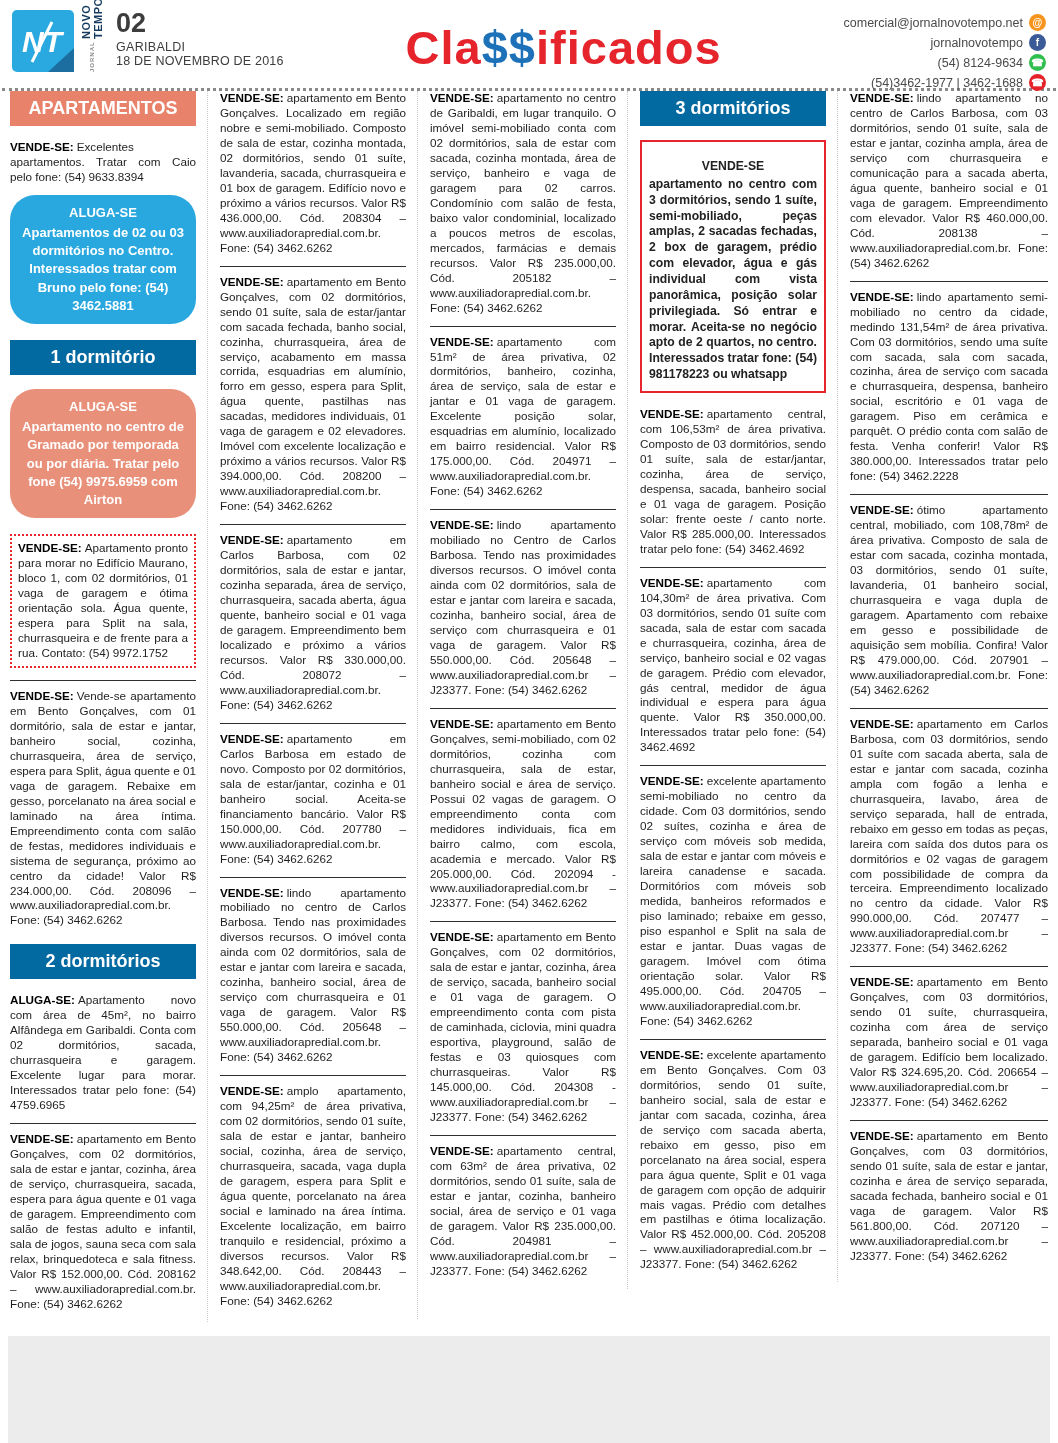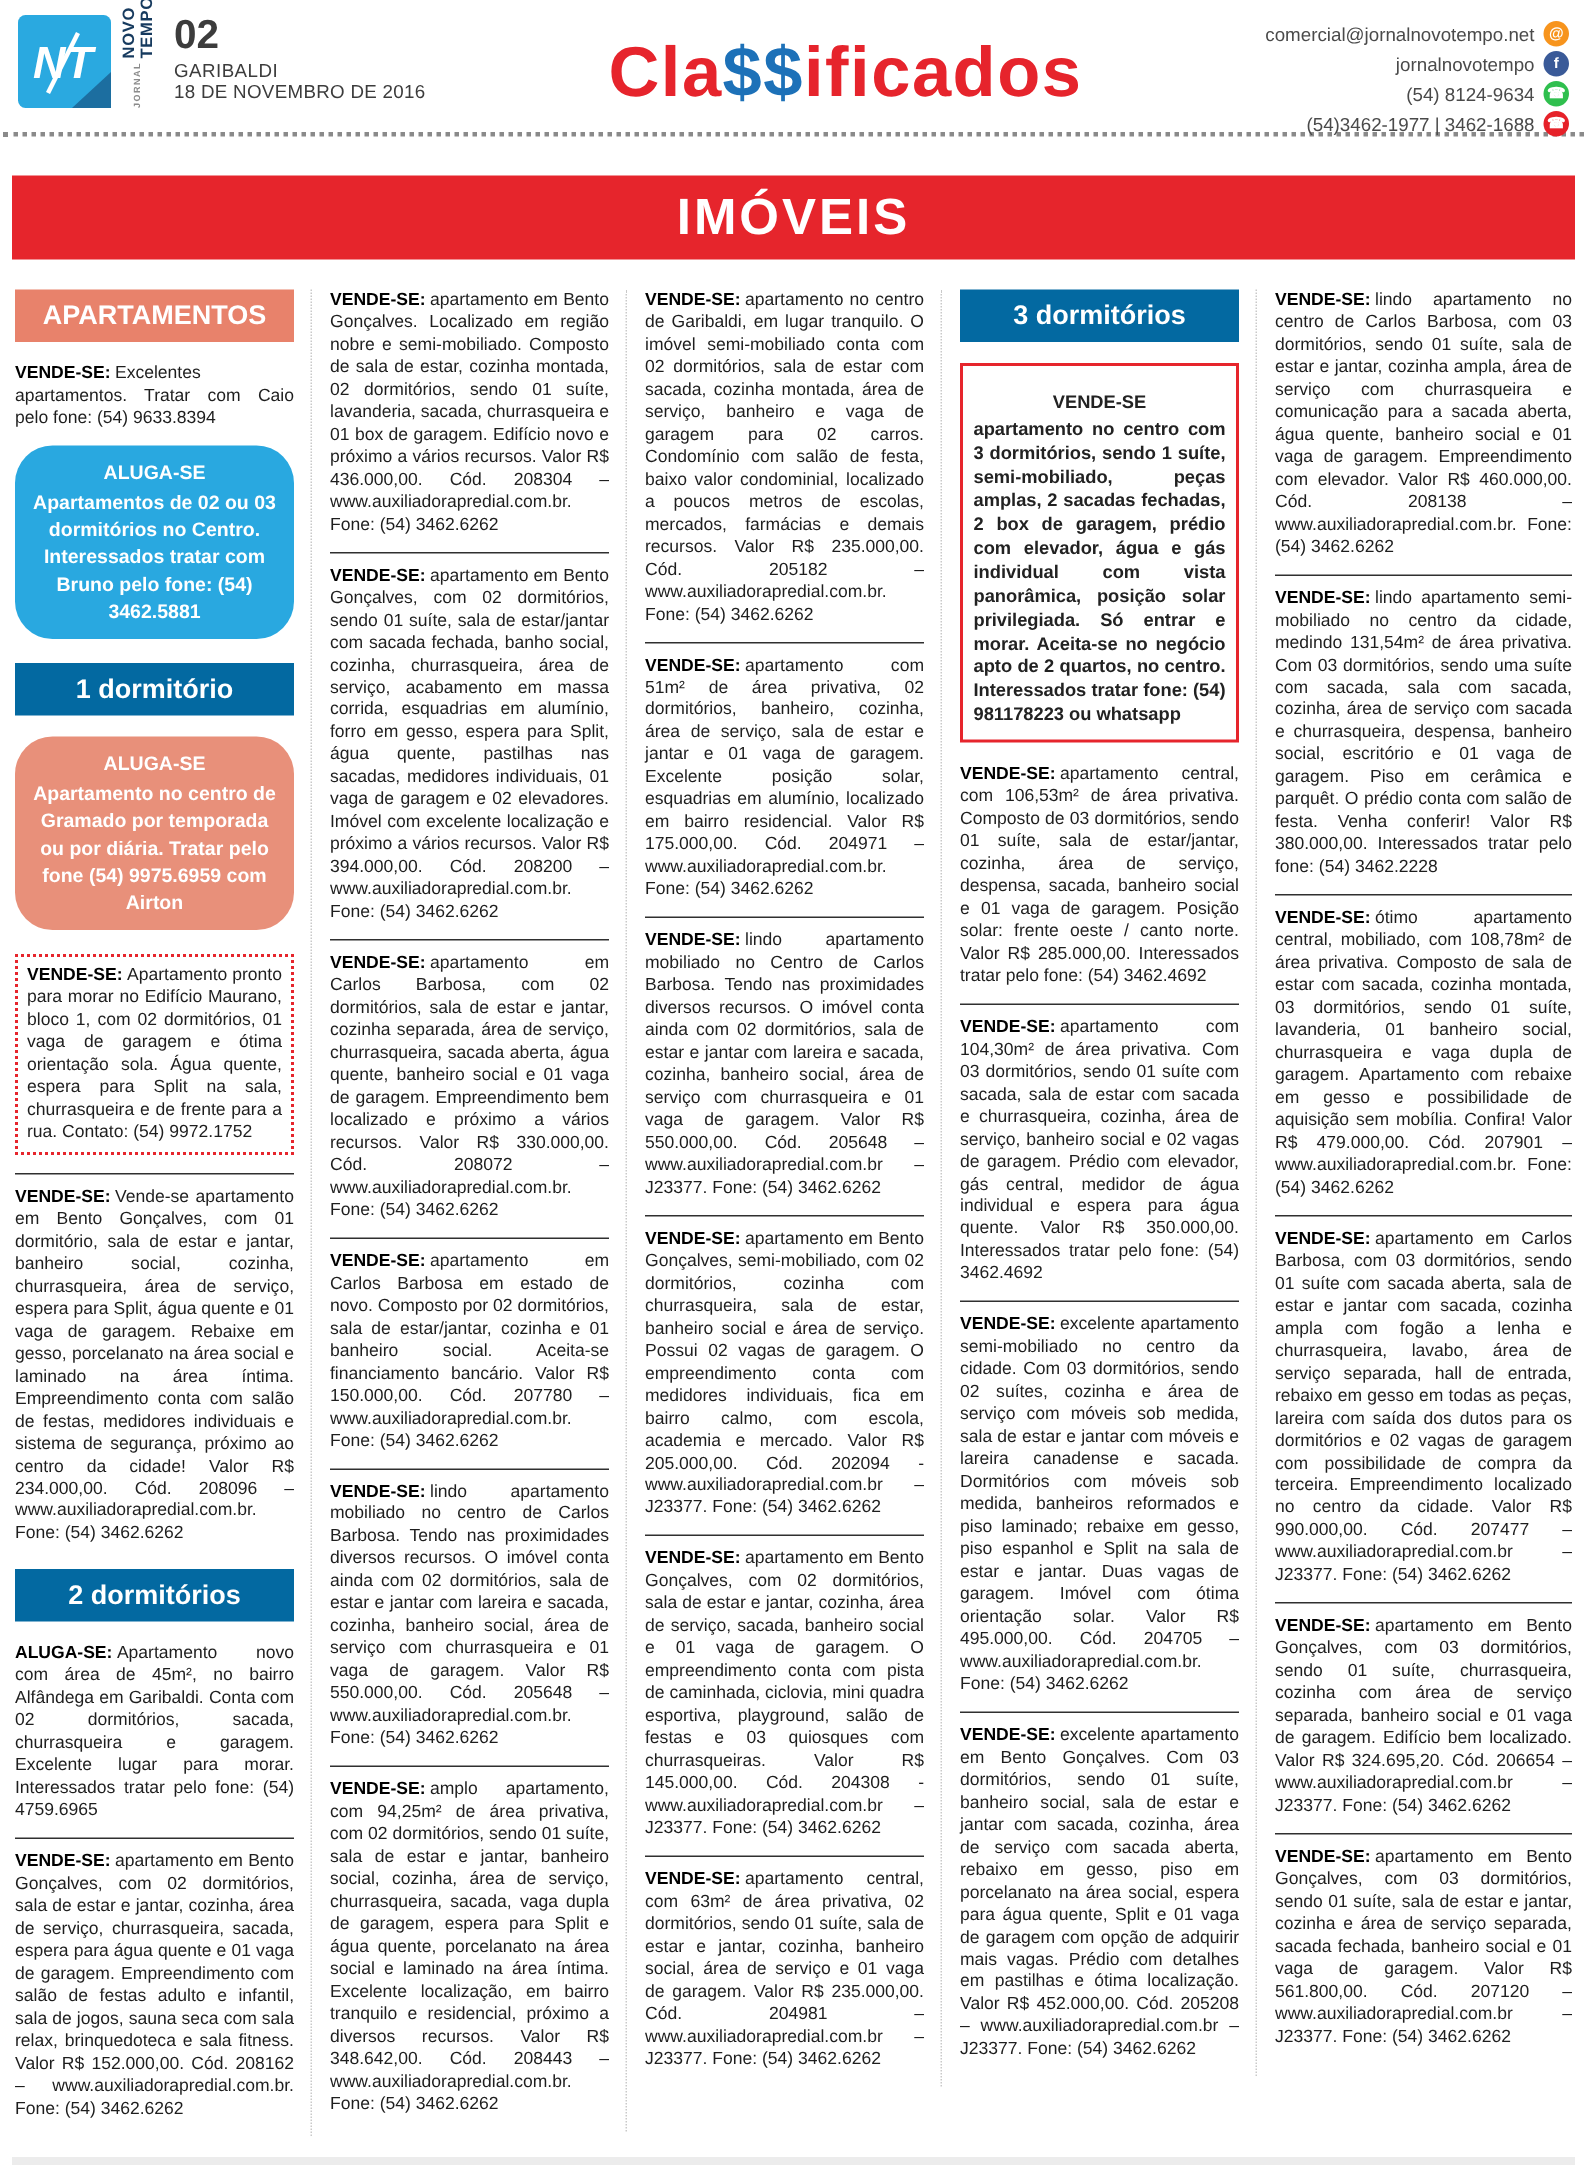--- a/index.html
+++ b/index.html
@@ -90,21 +90,20 @@
         <span class="circle-icon ic-wa">☎</span>
       </div>
       <div class="contact-row">
         <span>(54)3462-1977 | 3462-1688</span>
         <span class="circle-icon ic-ph">☎</span>
       </div>
     </div>
   </header>
   <div class="dotted-sep"></div>
 
-  <div class="imoveis-banner">IMÓVEIS</div>
 
   <main class="columns">
 
     <section class="col">
       <div class="sec-head salmon">APARTAMENTOS</div>
       <p class="ad"><span class="lbl">VENDE-SE:</span><span>Excelentes apartamentos. Tratar com Caio pelo fone: (54) 9633.8394</span></p>
       <div class="box blue">
         <span class="box-title">ALUGA-SE</span>
         <span>Apartamentos de 02 ou 03 dormitórios no Centro. Interessados tratar com Bruno pelo fone: (54) 3462.5881</span>
       </div>

